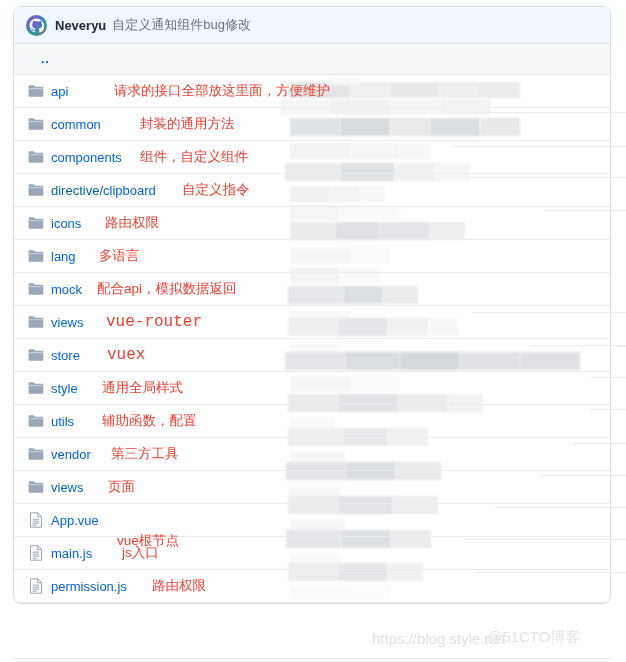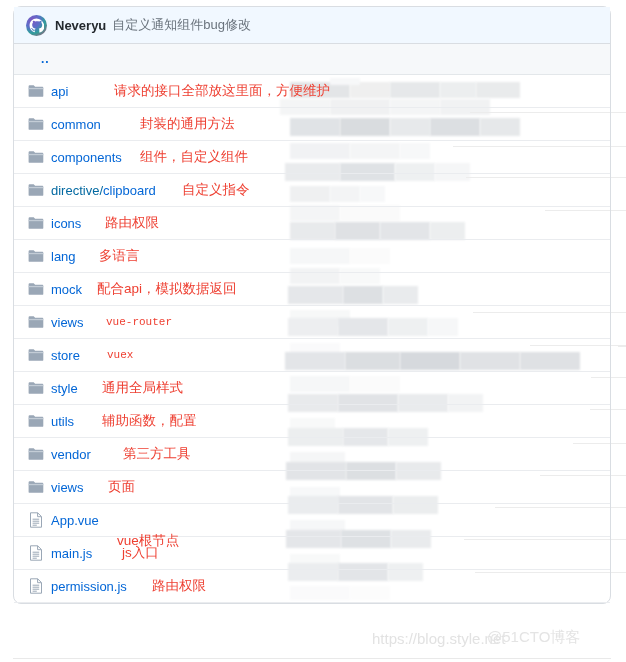--- a/index.html
+++ b/index.html
@@ -141,21 +141,21 @@
   .note {
     position: absolute;
     font-size: 13.5px;
     color: #ee3f31;
     white-space: nowrap;
     top: 50%;
     transform: translateY(-50%);
   }
   .note.mono {
     font-family: "Liberation Mono", "DejaVu Sans Mono", monospace;
-    font-size: 11px;
+    font-size: 16px;
   }
 
   
   .watermark {
     position: absolute;
     z-index: 6;
     font-size: 15px;
     color: #e2e2e2;
     white-space: nowrap;
     pointer-events: none;
@@ -404,21 +404,21 @@
           <span class="note" style="left: 88px;">辅助函数，配置</span>
         </div>
         <div class="row">
           <div class="icon-cell">
             <svg width="16" height="14" viewBox="0 0 16 14" aria-hidden="true">
               <path fill="#9aa7b6" d="M0.6 2.2c0-0.5 0.4-0.9 0.9-0.9h4.2l1.4 1.5h7.3c0.5 0 0.9 0.4 0.9 0.9v8.2c0 0.5-0.4 0.9-0.9 0.9H1.5c-0.5 0-0.9-0.4-0.9-0.9V2.2z"></path>
               <path fill="#c3ccd6" d="M0.6 3.9h14.7v1.3H0.6z"></path>
             </svg>
           </div>
           <span class="entry-name"><span>vendor</span></span>
-          <span class="note" style="left: 109px;">第三方工具</span>
+          <span class="note" style="left: 97px;">第三方工具</span>
         </div>
         <div class="row">
           <div class="icon-cell">
             <svg width="16" height="14" viewBox="0 0 16 14" aria-hidden="true">
               <path fill="#9aa7b6" d="M0.6 2.2c0-0.5 0.4-0.9 0.9-0.9h4.2l1.4 1.5h7.3c0.5 0 0.9 0.4 0.9 0.9v8.2c0 0.5-0.4 0.9-0.9 0.9H1.5c-0.5 0-0.9-0.4-0.9-0.9V2.2z"></path>
               <path fill="#c3ccd6" d="M0.6 3.9h14.7v1.3H0.6z"></path>
             </svg>
           </div>
           <span class="entry-name"><span>views</span></span>
           <span class="note" style="left: 94px;">页面</span>

